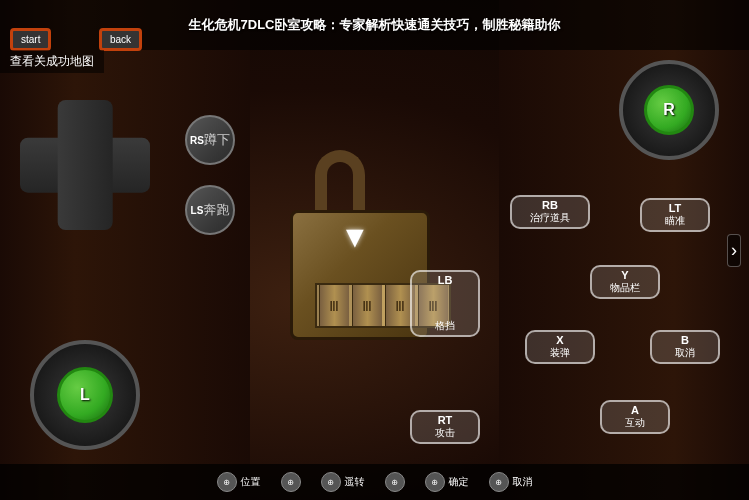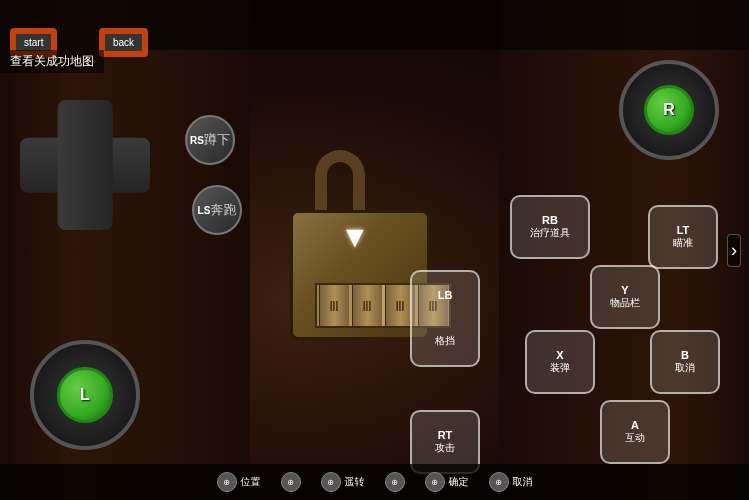--- a/index.html
+++ b/index.html
@@ -283,42 +283,42 @@
     }
 
     .action-btn-rect {
       background: rgba(255,255,255,0.15);
       border: 2px solid rgba(255,255,255,0.6);
       border-radius: 10px;
       display: flex;
       flex-direction: column;
       align-items: center;
       justify-content: center;
-      padding: 17px 8px;
+      padding: 2px 8px;
     }
 
     .action-label-top {
       color: #fff;
       font-size: 11px;
       font-weight: bold;
     }
 
     .action-label-bottom {
       color: #fff;
       font-size: 10px;
       text-align: center;
     }
 
     
     .sys-btn {
       position: absolute;
       top: 28px;
       z-index: 10;
       background: rgba(60,60,60,0.85);
-      border: 6px solid #c2410c;
+      border: 3px solid #c2410c;
       border-radius: 4px;
       color: #fff;
       font-size: 10px;
       padding: 3px 8px;
       cursor: pointer;
     }
 
     
     #bottom-bar {
       position: absolute;
@@ -390,38 +390,39 @@
       <div class="dial-section">|||</div>
     </div>
   </div>
 </div>
 
 <div class="arrow-down">▼</div>
 
 <div id="top-bar">
   <button class="sys-btn" style="left:10px;">start</button>
   <button class="sys-btn" style="left:65px;margin-left:34px;">back</button>
+  <div class="top-title">生化危机7DLC卧室攻略：专家解析快速通关技巧，制胜秘籍助你</div>
 </div>
 
 <div id="subtitle">
   <span>查看关成功地图</span>
 </div>
 
 <div class="dpad">
   <div class="dpad-cross"></div>
 </div>
 
 <div class="small-btn" style="top:115px; left:185px;">
   <div class="small-btn-circle">
     <span class="small-btn-label">RS</span>
     <span class="small-btn-sublabel">蹲下</span>
   </div>
 </div>
 
-<div class="small-btn" style="top:185px; left:192px;">
+<div class="small-btn" style="top:185px; left:185px;">
   <div class="small-btn-circle">
     <span class="small-btn-label">LS</span>
     <span class="small-btn-sublabel">奔跑</span>
   </div>
 </div>
 
 <div class="stick-left">
   <div class="stick-outer">
     <div class="stick-inner">
       <span class="stick-label">L</span>
@@ -444,21 +445,21 @@
   </div>
 </div>
 
 <div class="action-btn" style="top:195px; left:510px;">
   <div class="action-btn-rect" style="min-width:80px;">
     <span class="action-label-top">RB</span>
     <span class="action-label-bottom">治疗道具</span>
   </div>
 </div>
 
-<div class="action-btn" style="top:205px; left:640px;margin-left:8px;">
+<div class="action-btn" style="top:198px; left:640px;">
   <div class="action-btn-rect" style="min-width:70px;">
     <span class="action-label-top">LT</span>
     <span class="action-label-bottom">瞄准</span>
   </div>
 </div>
 
 <div class="action-btn" style="top:410px; left:410px;">
   <div class="action-btn-rect" style="min-width:70px;">
     <span class="action-label-top">RT</span>
     <span class="action-label-bottom">攻击</span>

